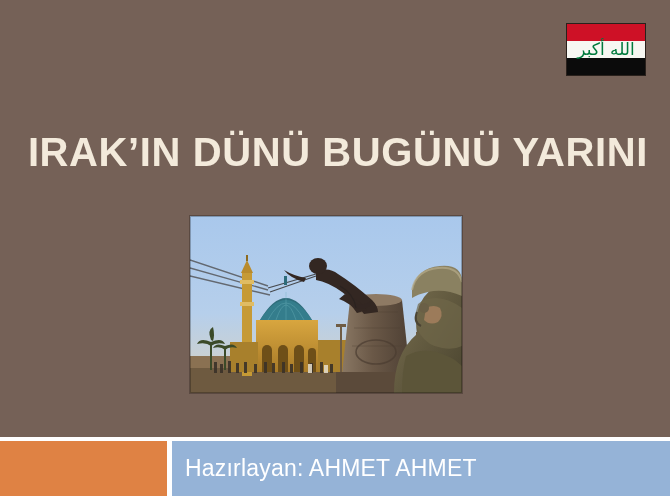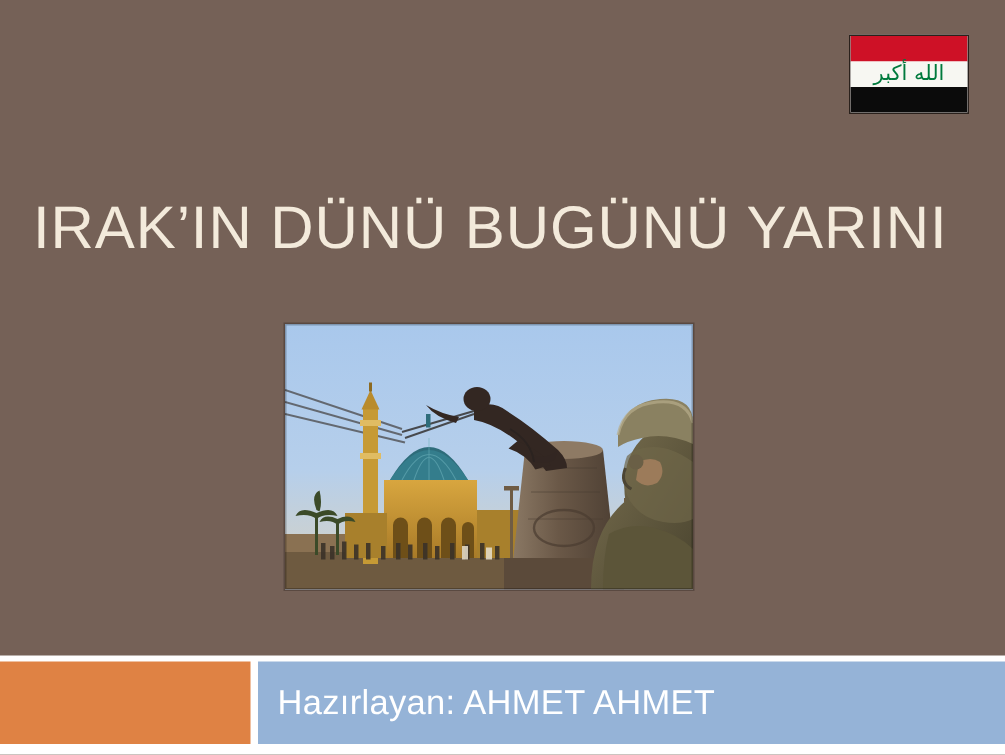--- a/index.html
+++ b/index.html
@@ -57,40 +57,41 @@
     position: absolute;
     left: 0;
     top: 33.3333%;
     width: 100%;
     height: 33.3333%;
     display: flex;
     align-items: center;
     justify-content: center;
     color: #007A3D;
     font-family: "DejaVu Sans", sans-serif;
-    font-size: 14px;
+    font-size: 17px;
     line-height: 1;
     letter-spacing: 0px;
     white-space: nowrap;
     direction: rtl;
   }
 
   
   .title {
     position: absolute;
     left: 22px;
     top: 126px;
     width: 626px;
     height: 52px;
     color: #F3EADB;
     font-size: 40px;
     line-height: 52px;
     letter-spacing: 0.6px;
     white-space: nowrap;
-    font-weight: normal;
+    font-weight: bold;
+    text-align: right;
   }
 
   
   .photo {
     position: absolute;
     left: 190px;
     top: 216px;
     width: 272px;
     height: 177px;
     overflow: hidden;

